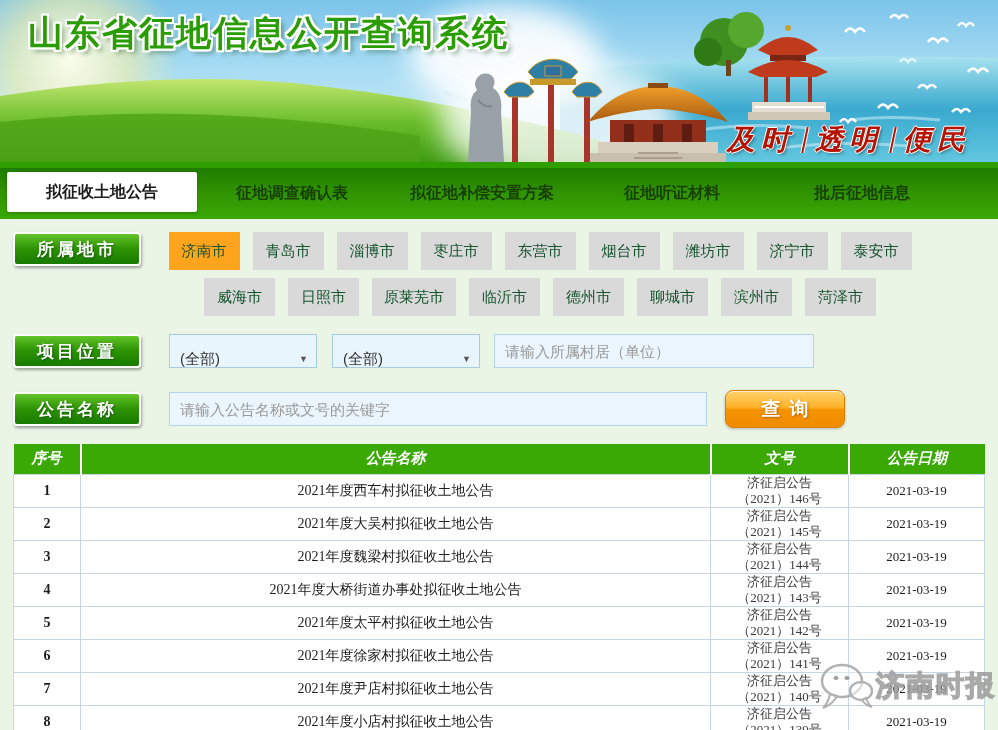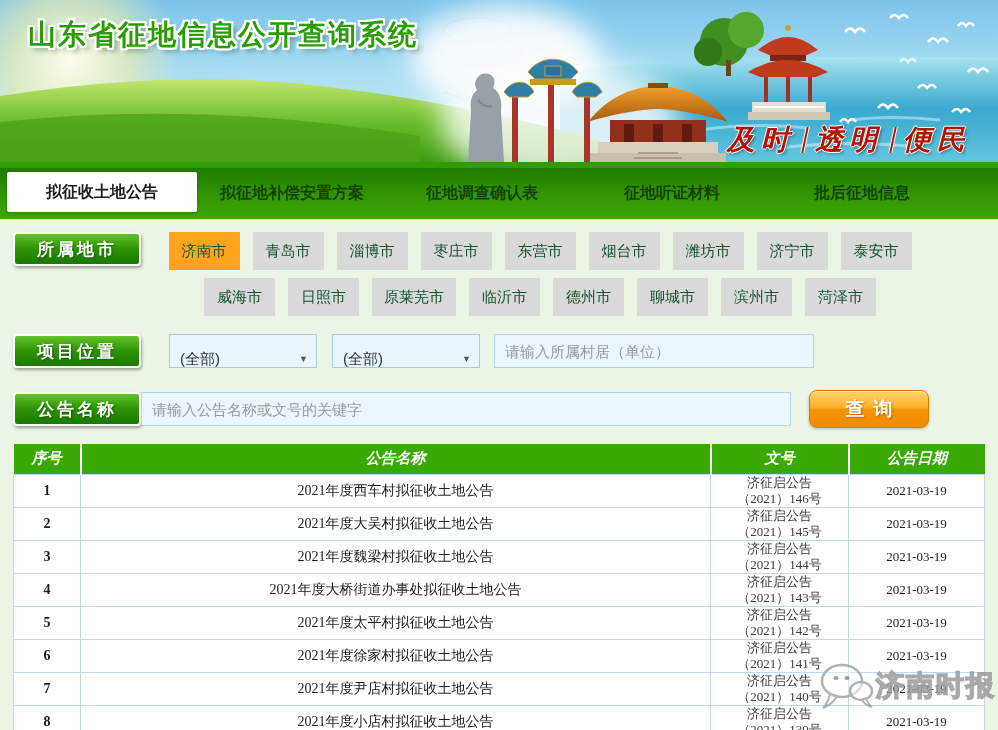--- a/index.html
+++ b/index.html
@@ -6,22 +6,22 @@
   html,body { width:998px; height:730px; overflow:hidden; background:#fff;
               font-family:"Liberation Sans", sans-serif; }
   .page { position:relative; width:998px; height:730px; }
 
   
   .banner { position:relative; width:998px; height:162px; overflow:hidden;
             background:linear-gradient(180deg,#7cc4ea 0%,#a9ddf3 45%,#d6f0fa 100%); }
   .sun { position:absolute; left:-40px; top:-50px; width:220px; height:220px;
          background:radial-gradient(circle,rgba(255,255,235,.95) 0%,rgba(255,242,160,.55) 38%,rgba(255,255,255,0) 70%); }
   .banner-art { position:absolute; left:0; top:0; width:998px; height:162px; }
-  .site-title { position:absolute; left:28px; top:16px; z-index:6;
-                font-size:28px; font-weight:bold; letter-spacing:2px; color:#2a9d03;
+  .site-title { position:absolute; left:28px; top:10px; z-index:6;
+                font-size:35px; font-weight:bold; letter-spacing:2px; color:#2a9d03;
                 text-shadow:2px 0 0 #fff,-2px 0 0 #fff,0 2px 0 #fff,0 -2px 0 #fff,
                             2px 2px 0 #fff,-2px -2px 0 #fff,2px -2px 0 #fff,-2px 2px 0 #fff,
                             4px 4px 5px rgba(0,60,0,.45);text-align:right; }
   .slogan { position:absolute; right:18px; bottom:3px; z-index:6; display:flex; align-items:center;
             font-family:"Liberation Serif", serif; font-style:italic; font-weight:bold;
             font-size:28px; color:#b51200;
             text-shadow:1px 0 0 #fff,-1px 0 0 #fff,0 1px 0 #fff,0 -1px 0 #fff,2px 2px 3px rgba(0,0,0,.35); }
   .slogan span.word { margin:0 9px; letter-spacing:6px; }
   .slog-div { width:2px; height:26px; background:#b51200; transform:skewX(-12deg);
               box-shadow:1px 0 0 #fff,-1px 0 0 #fff; }
@@ -57,21 +57,21 @@
             padding:16px 8px 0 10px; font-size:15px; color:#333; cursor:pointer; }
   .select + .select { margin-left:15px; }
   .select .arrow { font-size:9px; color:#555; }
   .text-input { height:34px; background:#eaf5fd; border:1px solid #b5d3e6;
                 padding:0 10px; font-size:15px; color:#333;
                 font-family:"Liberation Sans", sans-serif; }
   .text-input::placeholder { color:#9a9a9a; }
   .village-input { width:320px; margin-left:14px; }
 
   .row-notice { margin-top:22px; align-items:center; }
-  .keyword-input { width:650px; height:34px; }
+  .keyword-input { width:538px; margin-left:28px; height:34px; }
   .search-btn { width:120px; height:38px; margin-left:18px; border-radius:8px;
                 border:1px solid #d97f00; color:#fff; font-weight:bold; font-size:19px;
                 letter-spacing:9px; text-indent:9px; cursor:pointer;
                 background:linear-gradient(180deg,#ffd36b 0%,#ffb22a 45%,#f59300 52%,#f08c00 100%);
                 box-shadow:inset 0 1px 0 rgba(255,255,255,.65), 0 1px 3px rgba(0,0,0,.25);
                 text-shadow:1px 1px 2px rgba(150,70,0,.6);
                 font-family:"Liberation Sans", sans-serif; }
 
   
   .notice-table { width:971px; margin:16px 13px 0 13px; border-collapse:collapse; background:#fff;
@@ -205,22 +205,22 @@
       <span class="word">透明</span>
       <span class="slog-div"></span>
       <span class="word">便民</span>
     </div>
   </header>
 
   <div class="banner-strip"></div>
 
   <nav class="main-nav">
       <div class="tab active">拟征收土地公告</div>
+      <div class="tab">征地调查确认表</div>
       <div class="tab">拟征地补偿安置方案</div>
-      <div class="tab">征地调查确认表</div>
       <div class="tab">征地听证材料</div>
       <div class="tab">批后征地信息</div>
     </nav>
 
   <div class="main-area">
 
     <div class="filter-row">
       <div class="filter-label">所属地市</div>
       <div class="city-group">
           <div class="city-btn selected">济南市</div>

